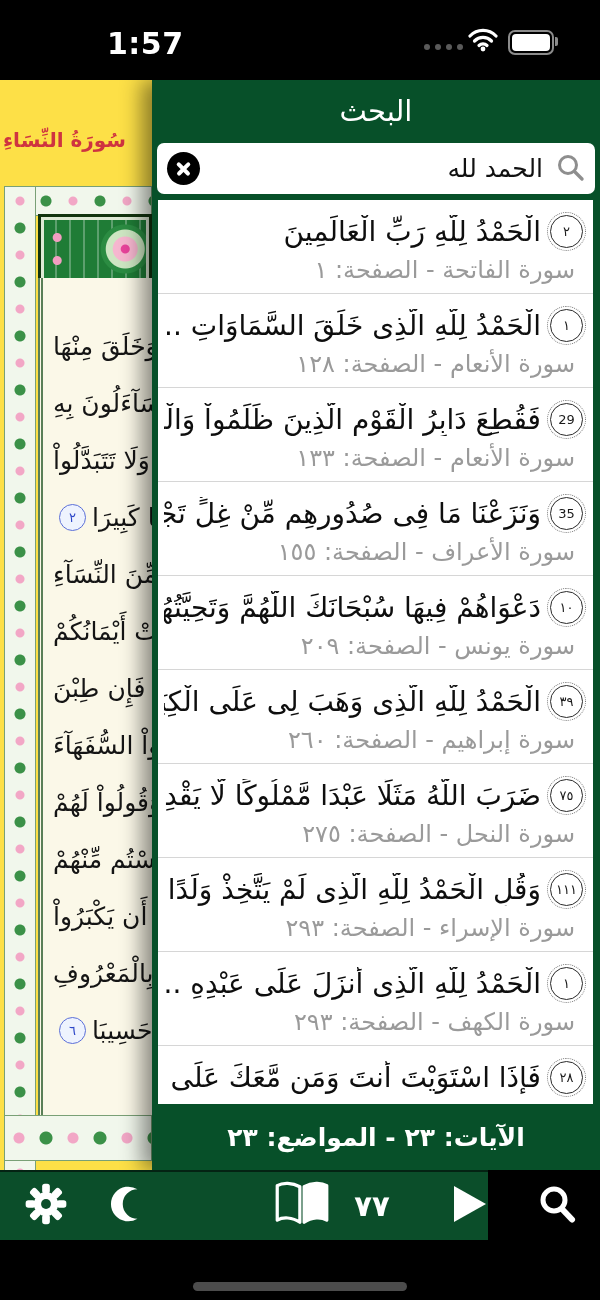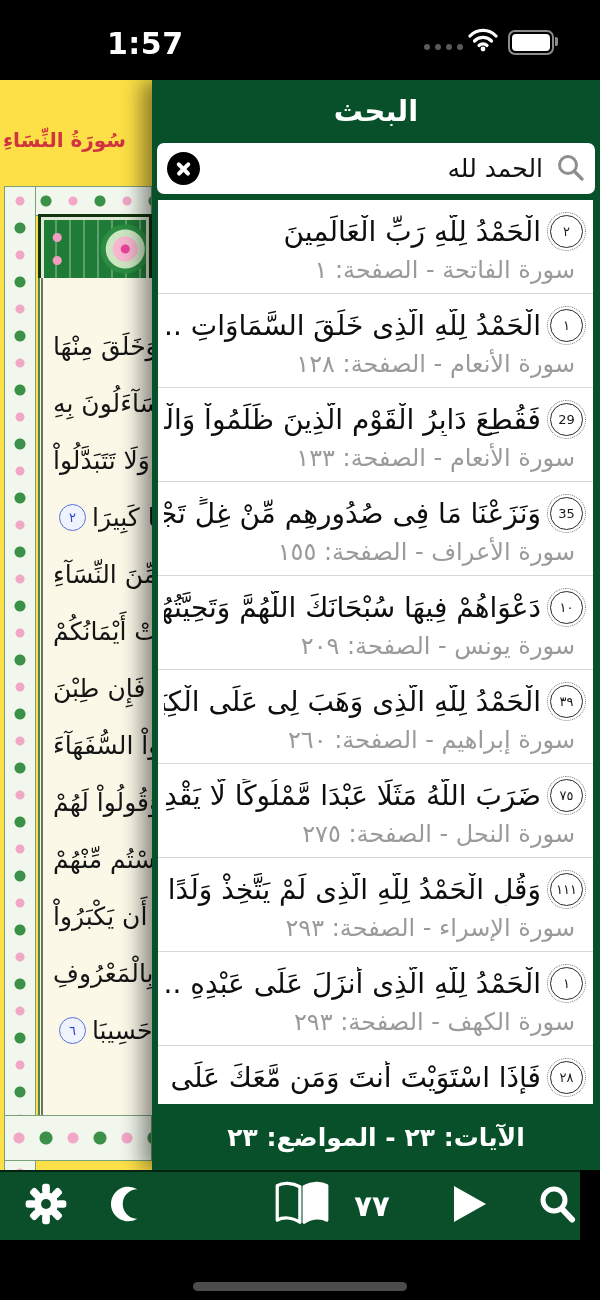--- a/index.html
+++ b/index.html
@@ -51,21 +51,21 @@
   .m-line{height:57px;display:flex;direction:rtl;align-items:center;justify-content:flex-end;
     font-size:25px;color:#151515;white-space:nowrap;}
   .m-line .frag{direction:rtl;}
   .m-badge{display:inline-flex;align-items:center;justify-content:center;width:25px;height:25px;
     border:1.5px solid #5b6fd8;border-radius:50%;background:#eef3fe;color:#2c46c8;font-size:13px;
     margin:0 6px;flex:0 0 auto;}
   
   .search-panel{position:absolute;left:152px;top:0;width:448px;height:1090px;background:#075029;
     box-shadow:-10px 0 20px rgba(0,0,0,.45);display:flex;flex-direction:column;box-sizing:border-box;}
   .panel-header{height:62px;flex:0 0 auto;display:flex;align-items:center;justify-content:center;}
-  .panel-title{color:#fff;font-size:29px;font-weight:700;direction:rtl;}
+  .panel-title{color:#fff;font-size:29px;font-weight:400;direction:rtl;}
   .search-wrap{flex:0 0 auto;padding:1px 5px 6px 5px;}
   .search-field{background:#fff;border-radius:7px;height:51px;display:flex;direction:rtl;
     align-items:center;padding:0 10px;}
   .search-glass{flex:0 0 auto;margin-left:8px;}
   .search-input{flex:1;border:none;outline:none;background:transparent;direction:rtl;text-align:right;
     font-size:25px;color:#111;font-family:"DejaVu Sans",sans-serif;padding:0 4px;min-width:0;}
   .clear-btn{flex:0 0 auto;width:33px;height:33px;border-radius:50%;background:#000;position:relative;cursor:pointer;}
   .clear-btn::before,.clear-btn::after{content:"";position:absolute;left:8px;top:15px;width:17px;height:3.5px;
     background:#fff;border-radius:2px;}
   .clear-btn::before{transform:rotate(45deg);}
@@ -75,21 +75,21 @@
     display:flex;flex-direction:column;justify-content:center;padding:0 10px 0 6px;}
   .verse-line{display:flex;direction:rtl;align-items:center;gap:9px;min-height:44px;}
   .ayah-badge{flex:0 0 auto;width:31px;height:31px;border:1.5px solid #2a2a2a;border-radius:50%;
     display:flex;align-items:center;justify-content:center;font-size:13px;color:#1a1a1a;position:relative;}
   .ayah-badge::before{content:"";position:absolute;inset:-4px;border:1px dotted #777;border-radius:50%;}
   .verse-text{font-size:28px;color:#0e0e0e;white-space:nowrap;overflow:hidden;direction:rtl;}
   .source{direction:rtl;text-align:right;color:#9a9a9a;font-size:24px;padding-right:8px;margin-top:2px;white-space:nowrap;}
   .panel-footer{flex:0 0 auto;height:66px;display:flex;align-items:center;justify-content:center;}
   .footer-text{color:#fff;font-size:25px;font-weight:700;direction:rtl;white-space:nowrap;}
   
-  .toolbar{position:absolute;left:0;top:1170px;width:580px;height:70px;background:#0b4e2a;
+  .toolbar{position:absolute;left:0;top:1170px;width:488px;height:70px;background:#0b4e2a;
     border-top:2px solid rgba(0,0,0,.55);box-sizing:border-box;}
   .tb{position:absolute;top:0;height:68px;display:flex;align-items:center;justify-content:center;cursor:pointer;}
   .tb-settings{left:20px;width:52px;}
   .tb-moon{left:102px;width:52px;}
   .tb-book{left:272px;width:60px;}
   .tb-num{left:342px;width:60px;color:#fff;font-size:29px;font-weight:700;}
   .tb-play{left:444px;width:52px;}
   .tb-search{left:530px;width:54px;}
   
   .home-area{position:absolute;left:0;top:1240px;width:600px;height:60px;background:#000;}

